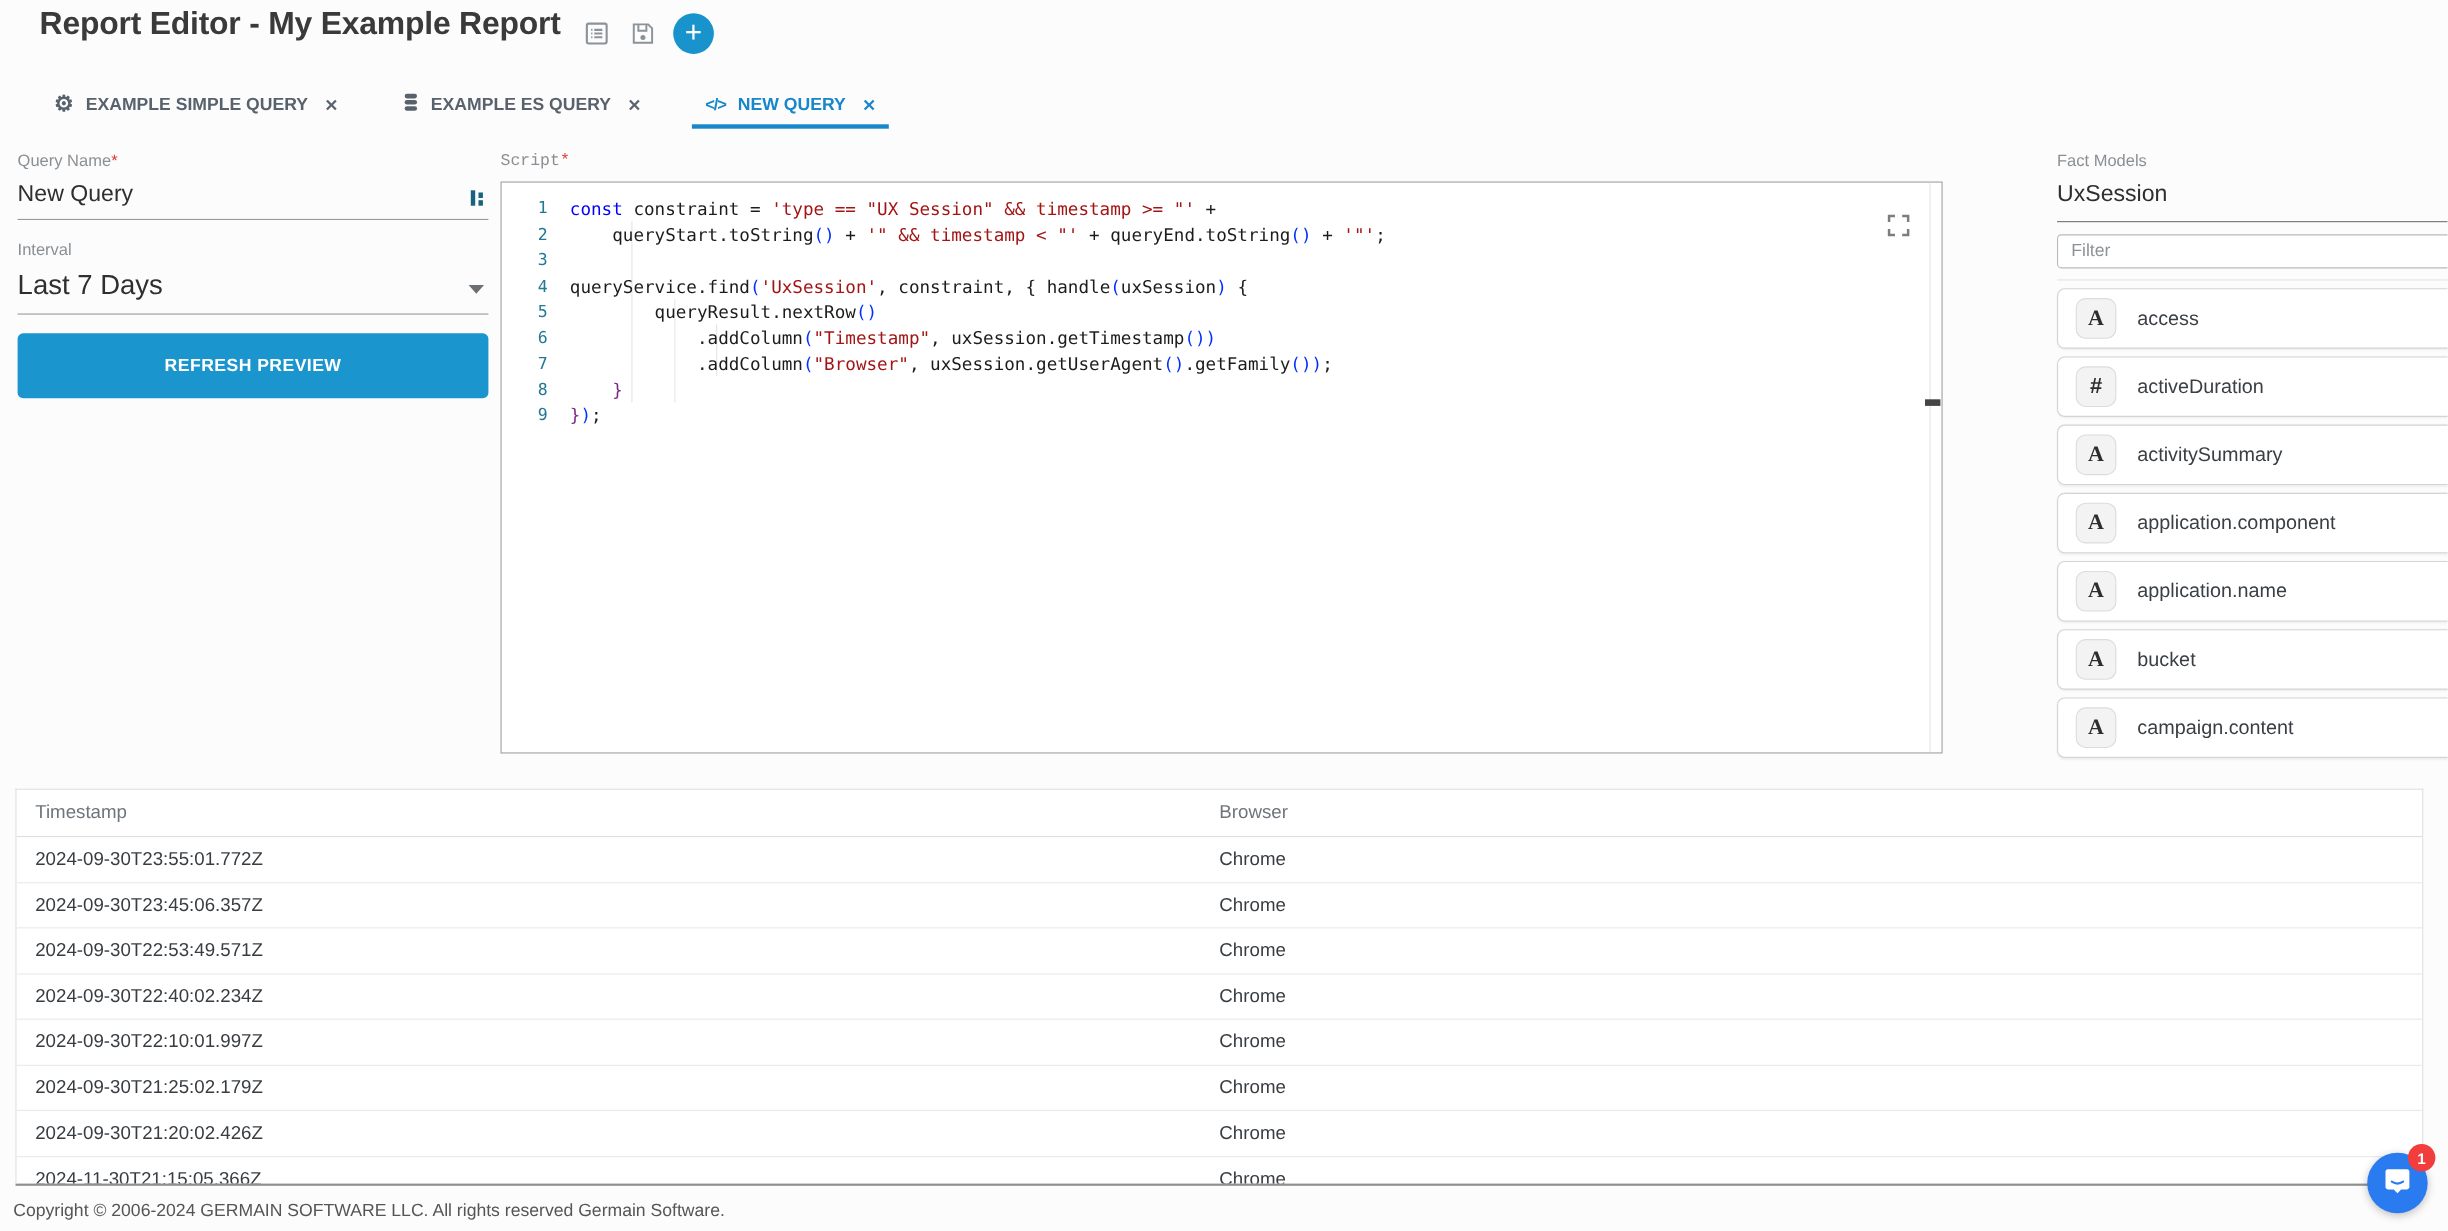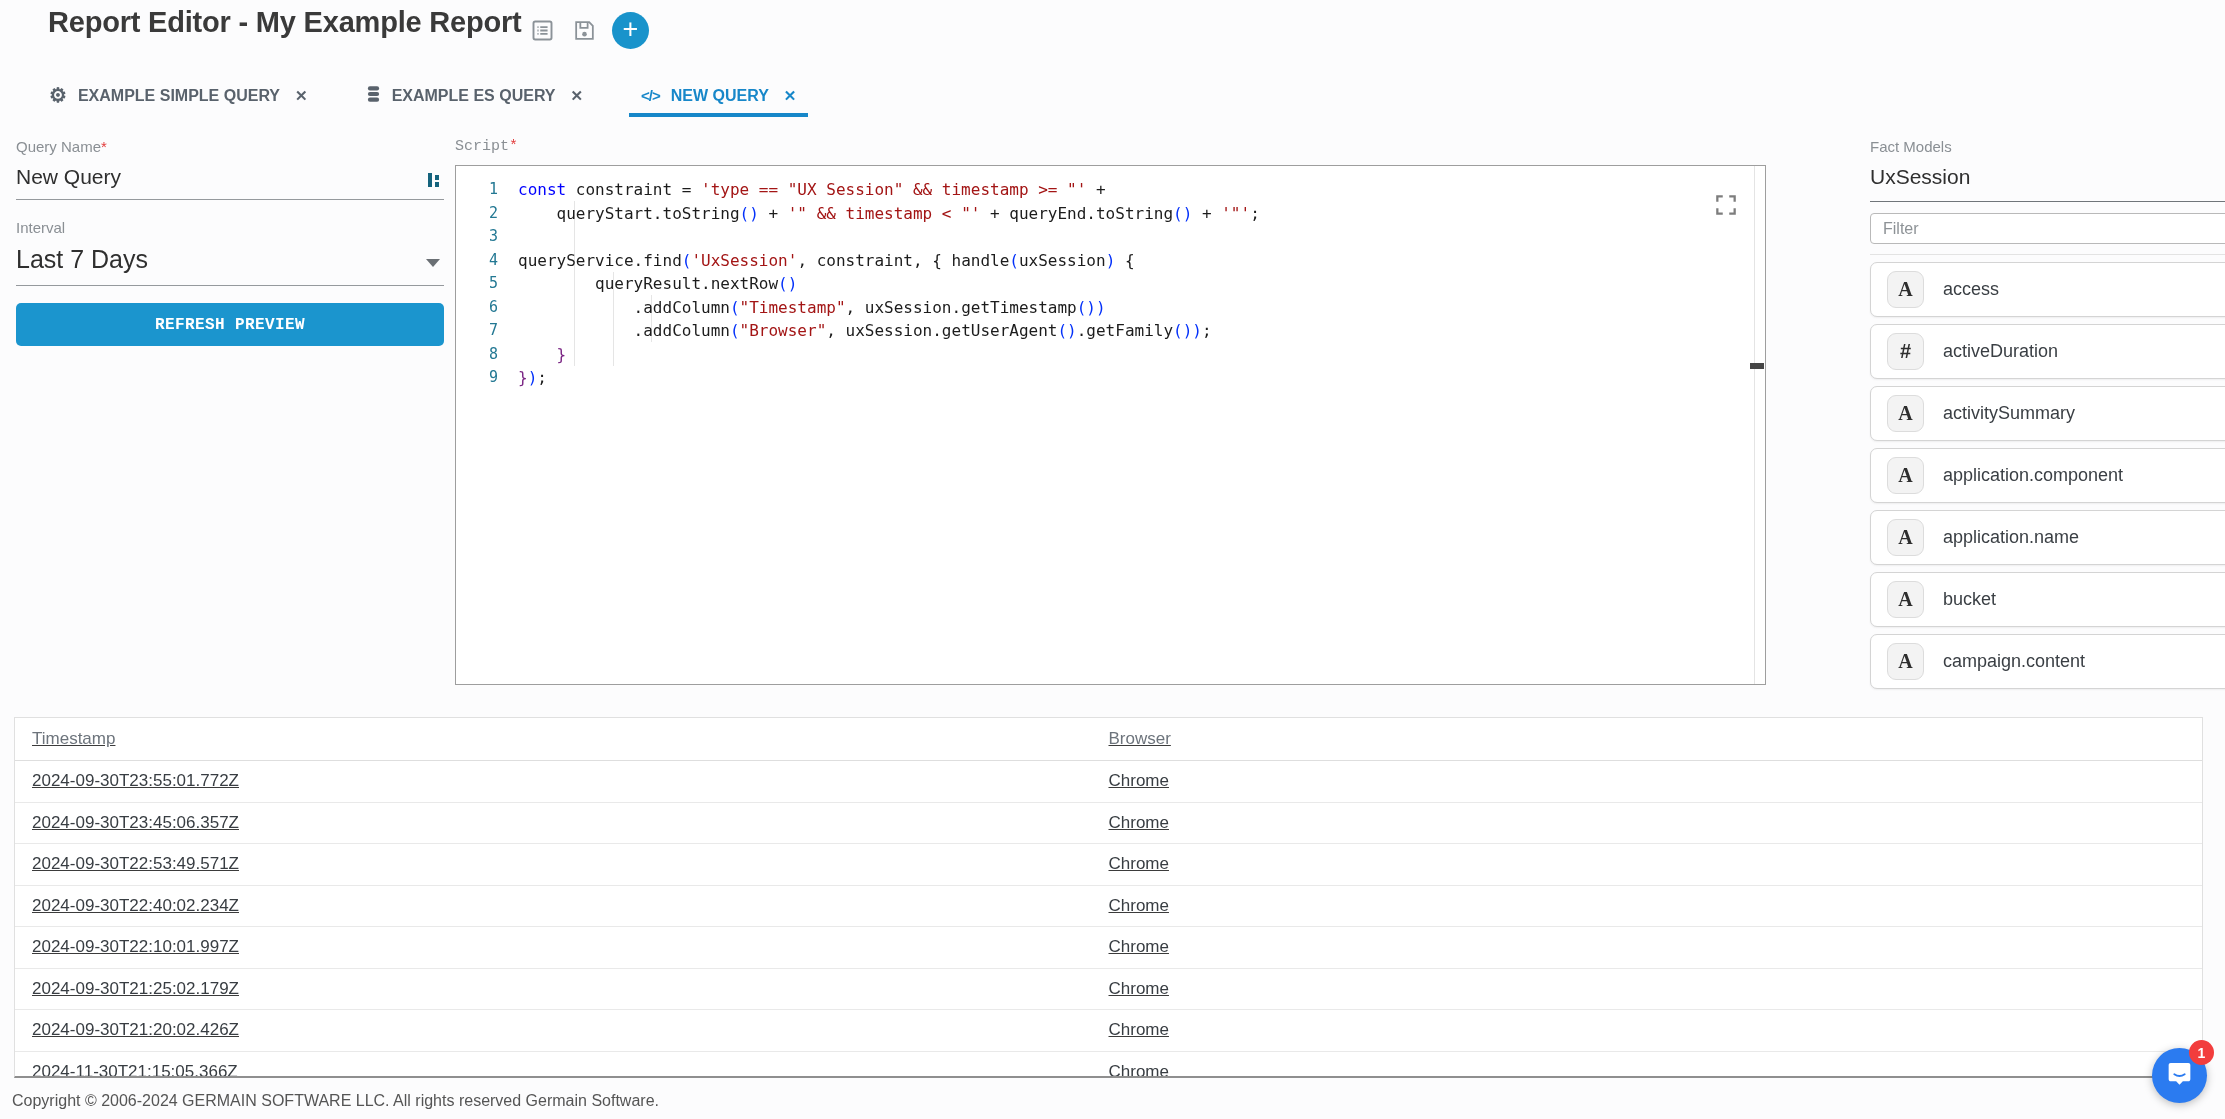--- a/index.html
+++ b/index.html
@@ -4,21 +4,21 @@
 <style>
   * { box-sizing: border-box; margin: 0; padding: 0; }
   html,body { width:2225px; height:1119px; }
   body {
     font-family: "Liberation Sans", sans-serif;
     background:#fdfdfd; color:#3b3b3b; overflow:hidden;
   }
   .page { position:relative; width:2225px; height:1119px; background:#fcfcfd; }
 
   
-  .page-title { position:absolute; left:48px; top:6px; font-size:29px; font-weight:600; color:#3a3a3a; letter-spacing:-0.2px; }
+  .page-title { position:absolute; left:36px; top:6px; font-size:29px; font-weight:600; color:#3a3a3a; letter-spacing:-0.2px; }
   .header-icons { position:absolute; left:528px; top:12px; display:flex; align-items:center; gap:13px; }
   .ghost-icon { width:29px; height:29px; display:grid; place-items:center; cursor:pointer; }
   .plus-btn { width:37px; height:37px; border-radius:50%; background:var(--c-accent,#1993cb); color:#fff;
     display:grid; place-items:center; font-size:27px; font-weight:400; line-height:1; cursor:pointer; padding-bottom:3px; }
 
   
   .tab-bar { position:absolute; left:37px; top:80px; height:37px; display:flex; gap:34px; align-items:stretch; }
   .tab { display:flex; align-items:center; gap:11px; padding:0 12px 2px 12px; font-size:16px; font-weight:600;
     color:#59626c; border-bottom:4px solid transparent; cursor:pointer; white-space:nowrap; }
   .tab.active { color:var(--c-tab_active,#1787c9); border-bottom-color:var(--c-tab_active,#1787c9); }
@@ -32,22 +32,22 @@
   .req { color:#e23b3b; }
   .name-wrap { position:relative; margin-top:2px; }
   .name-input { width:100%; border:none; outline:none; background:transparent; border-bottom:1px solid #95999d;
     font-family:"Liberation Sans",sans-serif; font-size:21px; color:#2f2f2f; padding:8px 34px 10px 0; }
   .var-icon { position:absolute; right:2px; top:14px; cursor:pointer; }
   .interval-label { margin-top:19px; }
   .select-row { position:relative; border-bottom:1px solid #95999d; padding:9px 26px 11px 0;
     font-size:25px; color:#2f2f2f; cursor:pointer; }
   .select-row .arrow, .fm-select .arrow { position:absolute; right:4px; top:50%; margin-top:-2px;
     width:0; height:0; border-left:7px solid transparent; border-right:7px solid transparent; border-top:8px solid #6a6f74; }
-  .refresh-btn { margin-top:17px; width:100%; height:43px; background:var(--c-button,#1b95ce); color:#fff; border:none;
-    border-radius:5px; font-family:Liberation Mono, monospace; font-size:16px; font-weight:700; letter-spacing:.4px; cursor:pointer; }
+  .refresh-btn { margin-top:17px; width:100%; height:59px; background:var(--c-button,#1b95ce); color:#fff; border:none;
+    border-radius:5px; font-family:Liberation Sans, sans-serif; font-size:16px; font-weight:700; letter-spacing:.4px; cursor:pointer; }
 
   
   .script-label { position:absolute; left:455px; top:138px; font-size:15px; color:#8a8f94;font-family:Liberation Mono, monospace; }
   .editor { position:absolute; left:455px; top:165px; width:1311px; height:520px; background:#fff;
     border:1px solid #9e9e9e; overflow:hidden; }
   .code-area { position:absolute; inset:0; padding-top:12px; cursor:text; }
   .code-line { display:flex; height:23.5px; line-height:23.5px; font-family:"DejaVu Sans Mono",monospace; font-size:16px; }
   .ln { flex:none; width:62px; text-align:right; padding-right:20px; color:var(--c-line_number,#237893); font-size:15px; }
   .lc { white-space:pre; color:#1c1c1c; }
   .tok-k { color:var(--c-keyword,#0000ff); }
@@ -74,21 +74,21 @@
     display:grid; place-items:center; font-size:20px; font-weight:700; color:#2e2e2e; }
   .fm-badge.serif { font-family:"Liberation Serif",serif; }
   .fm-name { margin-left:19px; font-size:18px; color:#3a3f44; }
   .fm-plus { margin-left:auto; font-size:27px; font-weight:400; color:#6f767c; cursor:pointer; line-height:1; }
   .fm-track { position:absolute; right:0; top:116px; width:11px; height:440px; border-radius:6px;
     background:#fbfbfb; border:1px solid #e6e6e6; }
   .fm-thumb { position:absolute; left:1px; top:3px; width:7px; height:55px; border-radius:4px; background:#cdcdcd; cursor:pointer; }
 
   
   .preview-table { position:absolute; left:14px; top:717px; width:2189px; height:361px; background:#fff;
-    border:1px solid #e0e0e0; border-bottom:2px solid #8f8f8f; overflow:hidden;text-decoration:underline; }
+    border:1px solid #e0e0e0; border-bottom:2px solid #8f8f8f; overflow:hidden; }
   .pt-header { display:flex; height:43px; align-items:center; color:#6d747c; font-size:17px; border-bottom:1px solid #dedede; }
   .pt-row { display:flex; height:41.5px; align-items:center; font-size:17px; color:#383d42; border-bottom:1px solid #e9e9e9; }
   .pt-c1 { width:50%; padding-left:17px; }
   .pt-c2 { flex:1; }
 
   
   .footer { position:absolute; left:0; right:0; top:1092px; font-size:16px; color:#555;padding-left:12px; }
   .chat-launcher { position:absolute; left:2152px; top:1048px; width:55px; height:55px; border-radius:50%;
     background:var(--c-chat,#2b7bf0); display:grid; place-items:center; cursor:pointer; box-shadow:0 2px 8px rgba(0,0,0,.25); }
   .chat-badge { position:absolute; right:-7px; top:-8px; width:25px; height:25px; border-radius:50%;

